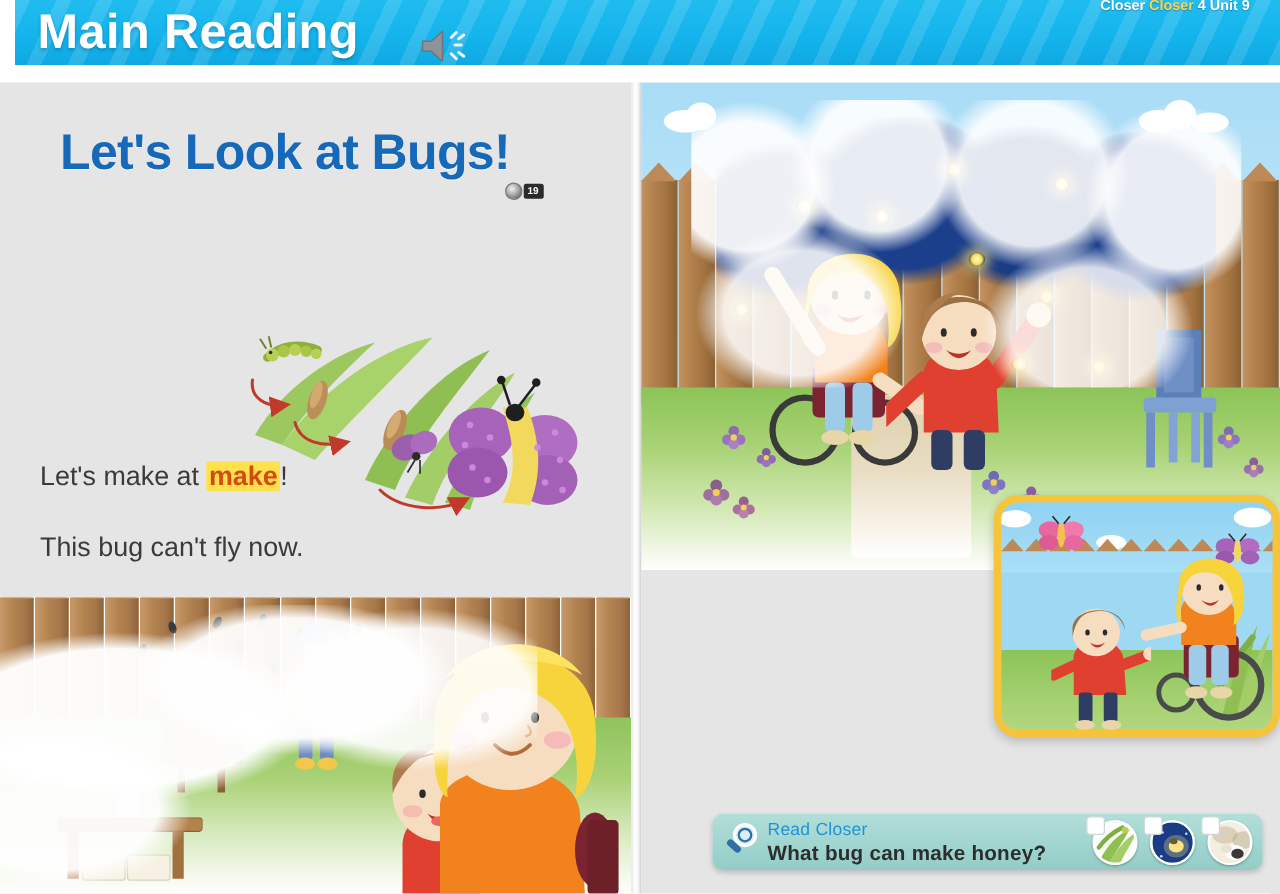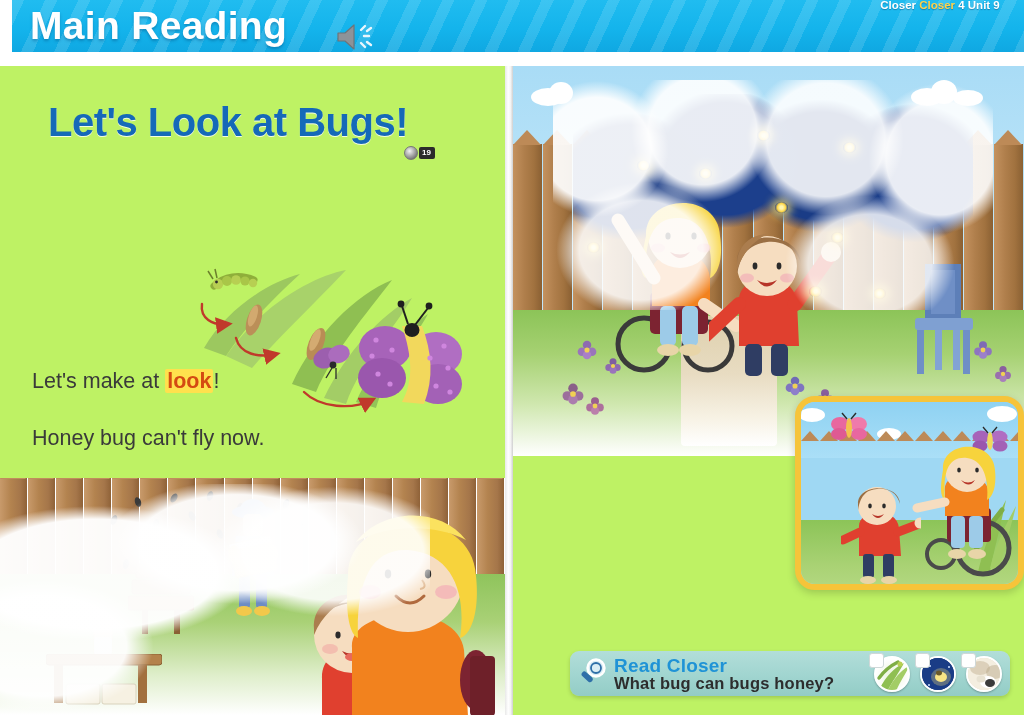--- a/index.html
+++ b/index.html
@@ -21,21 +21,21 @@
     font-weight:bold; color:#ffffff; letter-spacing:0.3px;
     text-shadow:0 2px 3px rgba(0,60,110,.35); }
   .spk { position:absolute; left:322px; top:22px; width:46px; height:30px; }
   .brand { position:absolute; right:6px; top:2px; width:180px; height:62px; text-align:center; }
   .brand-logo { position:relative; width:172px; height:38px; margin:0 auto; }
   .brand-sub { font-size:11.5px; font-weight:bold; color:#ffffff; margin-top:-3px;
     white-space:nowrap; text-shadow:0 1px 1px rgba(0,50,90,.4); }
   .brand-sub .hl { color:#ffd24a; }
 
   
-  .page { position:absolute; top:66px; height:649px; overflow:hidden; background:#bef264; }
+  .page { position:absolute; top:66px; height:649px; overflow:hidden; background:#e5e5e5; }
   .page-left { left:0; width:505px; }
   .divider { position:absolute; left:505px; top:66px; width:8px; height:649px;
     background:linear-gradient(90deg,#e8e8e8,#ffffff 40%,#f4f4f4 70%,#cfcfcf); }
   .page-right { left:513px; width:511px; }
 
   
   .lesson-title { position:absolute; left:48px; top:34px; font-size:40px; font-weight:bold;
     color:#1569b8; letter-spacing:-0.5px; text-shadow:0 1px 0 rgba(255,255,255,.8); }
   .track-badge { position:absolute; left:404px; top:80px; display:flex; align-items:center; gap:1px; }
   .track-badge .tb-circle { width:14px; height:14px; border-radius:50%;
@@ -125,21 +125,21 @@
     border-left:9px solid transparent; border-right:9px solid transparent;
     border-bottom:10px solid #bd8a57; }
   .in-grass { position:absolute; left:0; top:118px; width:100%; height:76px;
     background:linear-gradient(180deg,#8cc458,#a9d274 60%,#b7da86); }
 
   
   .read-closer { position:absolute; left:570px; top:651px; width:440px; height:45px;
     background:linear-gradient(180deg,#b2ded9,#9fd4cf 60%,#93ccc6);
     border-radius:9px; box-shadow:0 2px 4px rgba(0,0,0,.17); }
   .rc-mag { position:absolute; left:8px; top:6px; width:30px; height:30px; }
-  .rc-label { position:absolute; left:44px; top:4px; font-size:19px; font-weight:bold;
+  .rc-label { position:absolute; left:44px; top:4px; font-size:14px; font-weight:normal;
     color:#1f93d6; letter-spacing:.2px;text-align:right; }
   .rc-q { position:absolute; left:44px; top:23px; font-size:16.5px; font-weight:bold;
     color:#2d2d2d; letter-spacing:.2px; }
   .rc-options { position:absolute; right:7px; top:3px; display:flex; gap:6px; }
   .rc-opt { position:relative; width:40px; height:40px; }
   .rc-thumb { position:absolute; left:3px; top:2px; width:36px; height:36px;
     border-radius:50%; border:2px solid #ffffff; overflow:hidden;
     box-shadow:0 1px 2px rgba(0,0,0,.28); }
   .rc-check { position:absolute; left:-2px; top:-1px; width:15px; height:15px;
     background:#ffffff; border:1px solid #cfd8d8; border-radius:3px; z-index:3; }
@@ -249,22 +249,22 @@
         </g>
         <defs>
           <marker id="ar" markerWidth="7" markerHeight="7" refX="5" refY="3.5" orient="auto">
             <path d="M0 0 L7 3.5 L0 7 Z" fill="#c0392b"></path>
           </marker>
         </defs>
       </svg>
     </div>
 
     <div class="para para-1">
-      <div><span>Let's make at </span><span class="hl-word">look</span><span>!</span></div>
-      <div>Honey bug can't fly now.</div>
+      <div><span>Let's make at </span><span class="hl-word">make</span><span>!</span></div>
+      <div>This bug can't fly now.</div>
       <div>But it can fly soon.</div>
     </div>
 
     <div class="para para-2">
       <div><span>This bug can make </span><span class="hl-word">honey</span><span>.</span></div>
       <div><span>Honey is </span><span class="hl-word">sweet</span><span>.</span></div>
     </div>
 
     <div class="bee-scene">
       <div class="bs-sky"></div>
@@ -652,21 +652,21 @@
 
   <div class="read-closer">
     <div class="rc-mag">
       <svg viewBox="0 0 30 30" width="30" height="30">
         <circle cx="18" cy="11" r="8.5" fill="#dbeef5" stroke="#ffffff" stroke-width="2.4"></circle>
         <circle cx="18" cy="11" r="5" fill="none" stroke="#2f6fa8" stroke-width="1.8"></circle>
         <rect x="2.5" y="17" width="13" height="5.5" rx="2.7" fill="#2f6fa8" transform="rotate(42 9 20)"></rect>
       </svg>
     </div>
     <div class="rc-label">Read Closer</div>
-    <div class="rc-q">What bug can bugs honey?</div>
+    <div class="rc-q">What bug can make honey?</div>
 
     <div class="rc-options">
 
       <div class="rc-opt">
         <span class="rc-check"></span>
         <span class="rc-thumb t-mantis">
           <svg viewBox="0 0 36 36" width="36" height="36">
             <path d="M4 30 C10 18 18 10 28 5 C22 16 16 24 12 32 Z" fill="#8fbf52"></path>
             <path d="M12 32 C18 20 26 12 34 7 C28 19 22 27 20 34 Z" fill="#a3cd66"></path>
             <path d="M3 20 C8 13 14 8 22 4" stroke="#7fae45" stroke-width="3.4" fill="none" stroke-linecap="round"></path>

